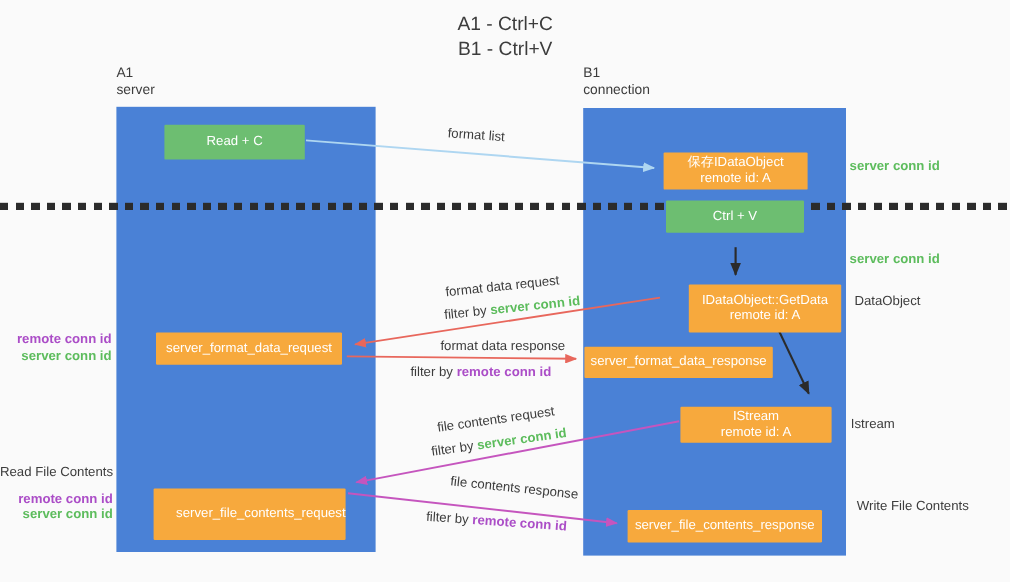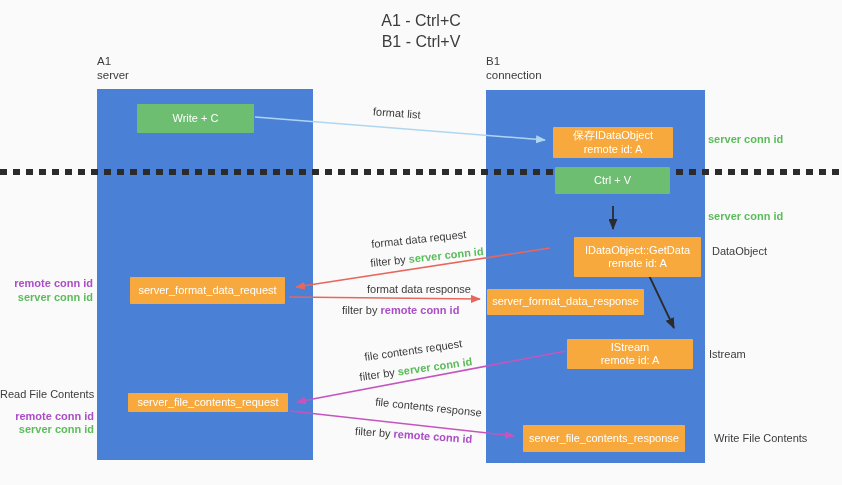--- a/index.html
+++ b/index.html
@@ -73,21 +73,21 @@
     <line x1="255" y1="117" x2="545" y2="140" class="s-blue" stroke-width="1.6" marker-end="url(#mBlue)"></line>
     <line x1="613" y1="206" x2="613" y2="229" class="s-blk" stroke-width="1.8" marker-end="url(#mBlk)"></line>
     <line x1="645" y1="267" x2="674" y2="328" class="s-blk" stroke-width="1.8" marker-end="url(#mBlk)"></line>
     <line x1="550" y1="248" x2="296" y2="287" class="s-red" stroke-width="1.6" marker-end="url(#mRed)"></line>
     <line x1="289" y1="297" x2="480" y2="299" class="s-red" stroke-width="1.6" marker-end="url(#mRed)"></line>
     <line x1="566" y1="351" x2="297" y2="402" class="s-mag" stroke-width="1.6" marker-end="url(#mMag)"></line>
     <line x1="290" y1="411" x2="514" y2="436" class="s-mag" stroke-width="1.6" marker-end="url(#mMag)"></line>
   </svg>
 
   <div class="node green" style="left:137px;top:104px;width:117px;height:29px;">
-    <div>Write + C</div>
+    <div>Read + C</div>
   </div>
 
   <div class="node orange" style="left:553px;top:127px;width:120px;height:31px;">
     <div>保存IDataObject</div>
     <div>remote id: A</div>
   </div>
 
   <div class="node green" style="left:555px;top:167px;width:115px;height:27px;">
     <div>Ctrl + V</div>
   </div>
@@ -103,21 +103,21 @@
 
   <div class="node orange" style="left:130px;top:277px;width:155px;height:27px;">
     <div>server_format_data_request</div>
   </div>
 
   <div class="node orange" style="left:567px;top:339px;width:126px;height:30px;">
     <div>IStream</div>
     <div>remote id: A</div>
   </div>
 
-  <div class="node orange" style="left:128px;top:393px;width:160px;height:19px;">
+  <div class="node orange" style="left:128px;top:407px;width:160px;height:43px;align-items:flex-end;">
     <div>server_file_contents_request</div>
   </div>
 
   <div class="node orange" style="left:523px;top:425px;width:162px;height:27px;">
     <div>server_file_contents_response</div>
   </div>
 
   <div class="lbl" style="left:373px;top:107px;transform:rotate(4deg);">format list</div>
 
   <div class="lbl" style="left:371px;top:233px;transform:rotate(-6deg);">format data request</div>
@@ -145,21 +145,21 @@
 
   <div class="lbl" style="left:355px;top:429px;transform:rotate(4deg);">
     <span>filter by</span>
     <span class="purple-t">remote conn id</span>
   </div>
 
   <div class="lbl green-t" style="left:708px;top:133px;">server conn id</div>
   <div class="lbl green-t" style="left:708px;top:210px;">server conn id</div>
   <div class="lbl" style="left:712px;top:245px;">DataObject</div>
   <div class="lbl" style="left:709px;top:348px;">Istream</div>
-  <div class="lbl" style="left:714px;top:432px;">Write File Contents</div>
+  <div class="lbl" style="left:714px;top:416px;">Write File Contents</div>
 
   <div class="lbl purple-t right-align" style="left:0;top:277px;width:93px;">remote conn id</div>
   <div class="lbl green-t right-align" style="left:0;top:291px;width:93px;">server conn id</div>
   <div class="lbl right-align" style="left:0;top:388px;width:93px;">Read File Contents</div>
   <div class="lbl purple-t right-align" style="left:0;top:410px;width:94px;">remote conn id</div>
   <div class="lbl green-t right-align" style="left:0;top:423px;width:94px;">server conn id</div>
 
 </div>
 
 </body></html>

